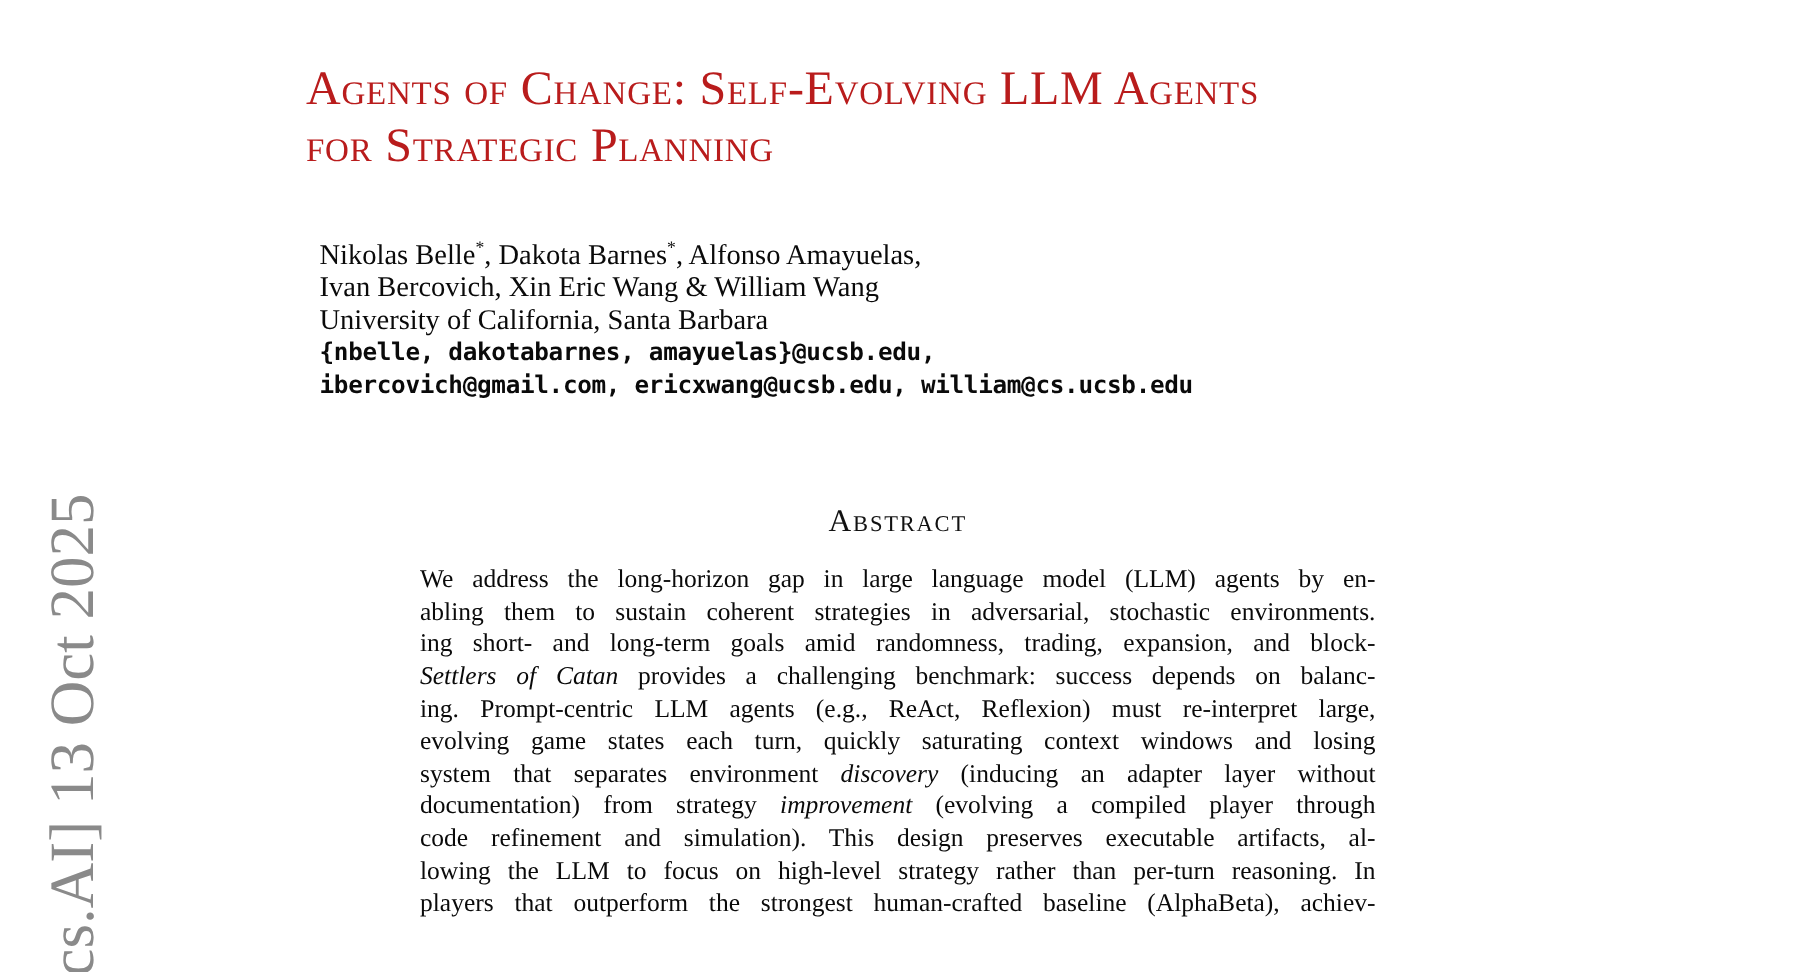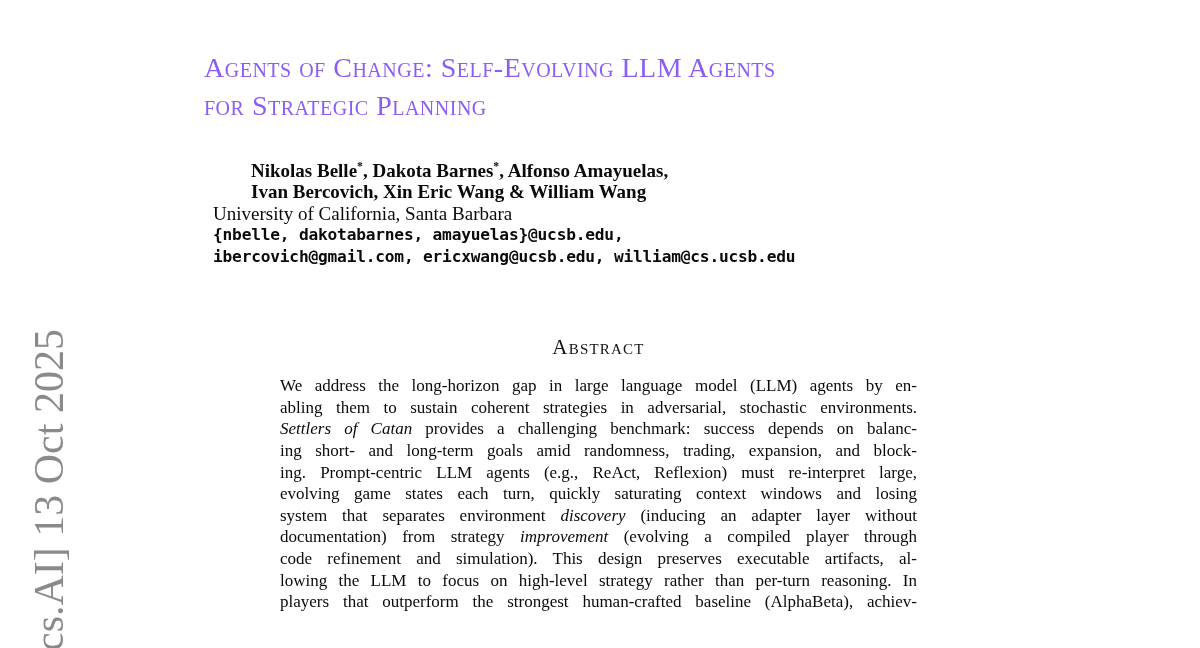--- a/index.html
+++ b/index.html
@@ -29,38 +29,38 @@
     line-height: 44px;
     letter-spacing: 0px;
     color: #8a8a8a;
     white-space: nowrap;
   }
 
   
   .title {
     position: absolute;
     left: 204px;
-    top: 49px;
-    font-size: 28px;
+    top: 39px;
+    font-size: 32px;
     line-height: 38px;
     font-variant: small-caps;
     letter-spacing: 0.5px;
-    color: #8b5cf6;
+    color: #b91c1c;
   }
 
   
   .authors {
     position: absolute;
     left: 213px;
     top: 160px;
     font-size: 19px;
     line-height: 21.4px;
     white-space: nowrap;
   }
-  .authors .bold { font-weight: bold; margin-left: 38px; }
+  .authors .bold { font-weight: normal; }
   .authors .mono {
     font-family: "DejaVu Sans Mono", monospace;
     font-size: 16.2px;
     letter-spacing: -0.2px;
     font-weight: bold;
   }
   .sup {
     vertical-align: super;
     font-size: 62%;
     line-height: 0;
@@ -114,22 +114,22 @@
     <div>University of California, Santa Barbara</div>
     <div class="mono">{nbelle, dakotabarnes, amayuelas}@ucsb.edu,</div>
     <div class="mono">ibercovich@gmail.com, ericxwang@ucsb.edu, william@cs.ucsb.edu</div>
   </div>
 
   <div class="abstract-head">Abstract</div>
 
   <div class="abstract-body">
       <div class="abs-line"><span>We address the long-horizon gap in large language model (LLM) agents by en-</span></div>
       <div class="abs-line"><span>abling them to sustain coherent strategies in adversarial, stochastic environments.</span></div>
+      <div class="abs-line"><span>ing short- and long-term goals amid randomness, trading, expansion, and block-</span></div>
       <div class="abs-line"><span class="em">Settlers of Catan</span><span> provides a challenging benchmark: success depends on balanc-</span></div>
-      <div class="abs-line"><span>ing short- and long-term goals amid randomness, trading, expansion, and block-</span></div>
       <div class="abs-line"><span>ing. Prompt-centric LLM agents (e.g., ReAct, Reflexion) must re-interpret large,</span></div>
       <div class="abs-line"><span>evolving game states each turn, quickly saturating context windows and losing</span></div>
       <div class="abs-line"><span>system that separates environment </span><span class="em">discovery</span><span> (inducing an adapter layer without</span></div>
       <div class="abs-line"><span>documentation) from strategy </span><span class="em">improvement</span><span> (evolving a compiled player through</span></div>
       <div class="abs-line"><span>code refinement and simulation). This design preserves executable artifacts, al-</span></div>
       <div class="abs-line"><span>lowing the LLM to focus on high-level strategy rather than per-turn reasoning. In</span></div>
       <div class="abs-line"><span>players that outperform the strongest human-crafted baseline (AlphaBeta), achiev-</span></div>
     </div>
 
 </div>

